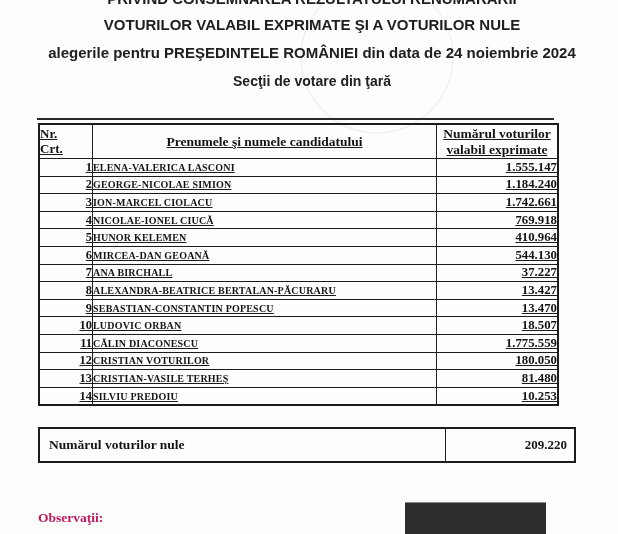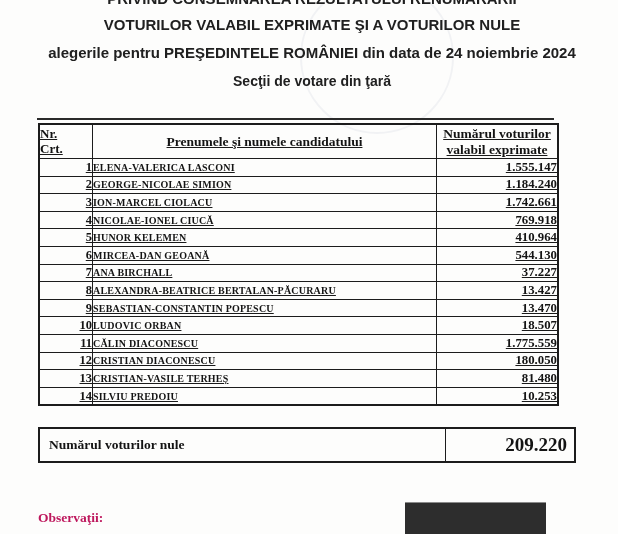--- a/index.html
+++ b/index.html
@@ -66,21 +66,21 @@
     width:515px;height:36px;
     border-collapse:collapse;table-layout:fixed;
     border:2px solid #1c1c1c;
     font-family:"Liberation Serif", serif;
   }
   table.nulltbl td{
     border:1px solid #1c1c1c;
     font-weight:bold;color:#141414;vertical-align:middle;
   }
   td.n-label{width:395px;text-align:left;padding-left:9px;font-size:13.5px;}
-  td.n-value{width:120px;text-align:right;padding-right:7px;font-size:19px;}
+  td.n-value{width:120px;text-align:right;padding-right:7px;font-size:13px;}
   
   .observations{
     position:absolute;left:38px;top:510px;
     font-size:13.5px;font-weight:bold;color:#be185d;
     font-family:"Liberation Serif", serif;
   }
   .redaction-box{
     position:absolute;left:405px;top:502px;
     width:141px;height:34px;
     background:#2d2d2d;
@@ -178,21 +178,21 @@
     </tr>
 
     <tr>
       <td class="c-nr">11</td>
       <td class="c-name">CĂLIN DIACONESCU</td>
       <td class="c-votes">1.775.559</td>
     </tr>
 
     <tr>
       <td class="c-nr">12</td>
-      <td class="c-name">CRISTIAN DIACONESCU</td>
+      <td class="c-name">CRISTIAN VOTURILOR</td>
       <td class="c-votes">180.050</td>
     </tr>
 
     <tr>
       <td class="c-nr">13</td>
       <td class="c-name">CRISTIAN-VASILE TERHEŞ</td>
       <td class="c-votes">81.480</td>
     </tr>
 
     <tr>

